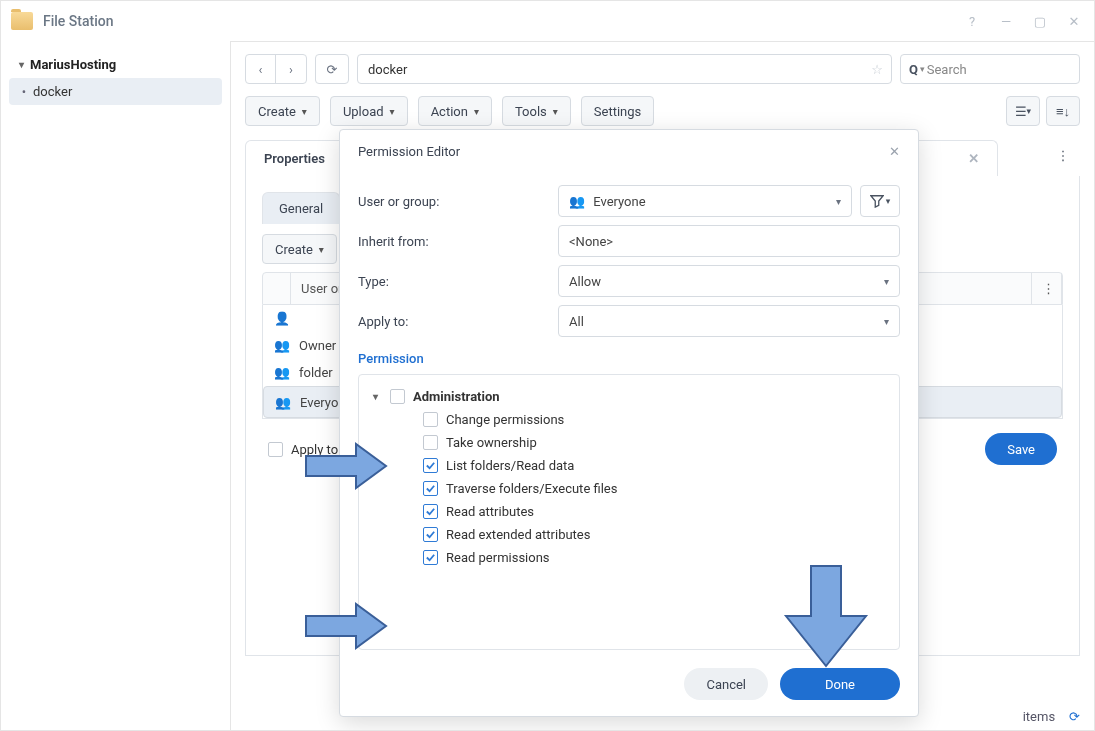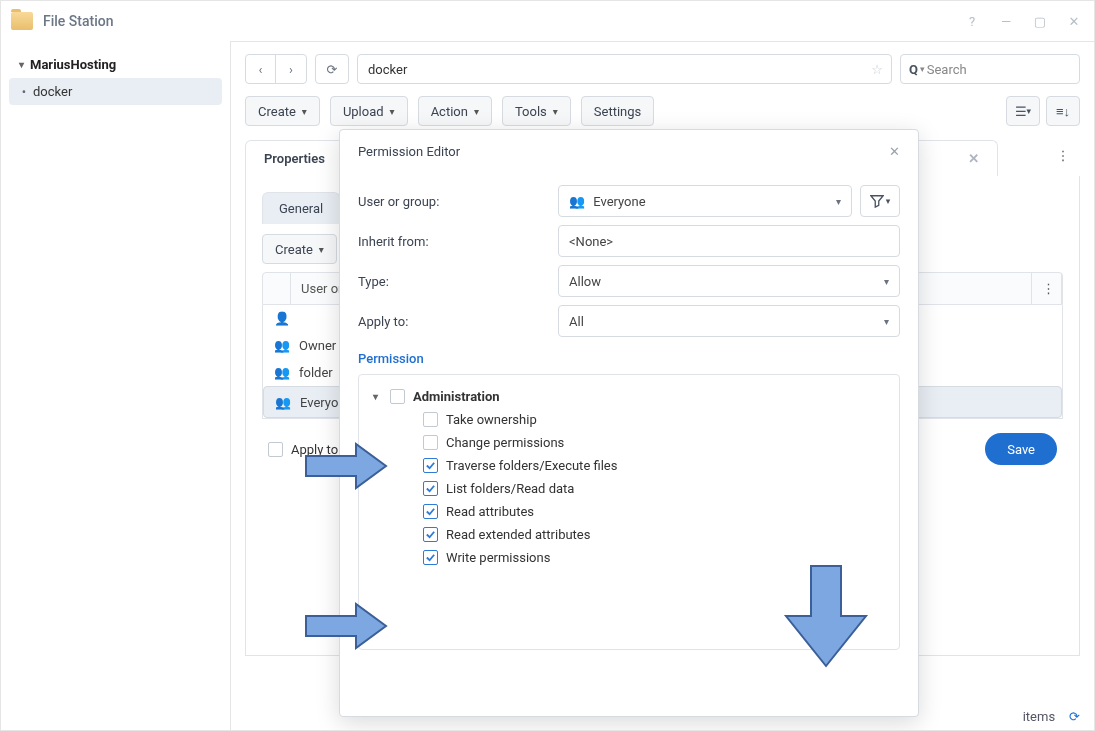--- a/index.html
+++ b/index.html
@@ -255,70 +255,74 @@
       <div class="sect-title">Permission</div>
       <div class="perm-box">
         <div class="perm-list">
           <div class="grp">
             <span class="tw">▾</span>
             <span class="cb"></span>
             <span>Administration</span>
           </div>
           <div class="child">
               <span class="cb"></span>
+              <span>Change permissions</span>
+            </div>
+          <div class="child">
+              <span class="cb"></span>
               <span>Take ownership</span>
             </div>
-          <div class="child">
-              <span class="cb"></span>
-              <span>Change permissions</span>
-            </div>
-
+
+          <div class="child">
+              <span class="cb on">
+                <svg width="11" height="11" viewBox="0 0 12 12">
+                  <path d="M2 6l3 3 5-6" fill="none" stroke="#2f7bd6" stroke-width="2"></path>
+                </svg>
+              </span>
+              <span>List folders/Read data</span>
+            </div>
           <div class="child">
               <span class="cb on">
                 <svg width="11" height="11" viewBox="0 0 12 12">
                   <path d="M2 6l3 3 5-6" fill="none" stroke="#2f7bd6" stroke-width="2"></path>
                 </svg>
               </span>
               <span>Traverse folders/Execute files</span>
             </div>
           <div class="child">
               <span class="cb on">
                 <svg width="11" height="11" viewBox="0 0 12 12">
                   <path d="M2 6l3 3 5-6" fill="none" stroke="#2f7bd6" stroke-width="2"></path>
                 </svg>
               </span>
-              <span>List folders/Read data</span>
-            </div>
-          <div class="child">
-              <span class="cb on">
-                <svg width="11" height="11" viewBox="0 0 12 12">
-                  <path d="M2 6l3 3 5-6" fill="none" stroke="#2f7bd6" stroke-width="2"></path>
-                </svg>
-              </span>
               <span>Read attributes</span>
             </div>
           <div class="child">
               <span class="cb on">
                 <svg width="11" height="11" viewBox="0 0 12 12">
                   <path d="M2 6l3 3 5-6" fill="none" stroke="#2f7bd6" stroke-width="2"></path>
                 </svg>
               </span>
               <span>Read extended attributes</span>
             </div>
           <div class="child">
               <span class="cb on">
                 <svg width="11" height="11" viewBox="0 0 12 12">
                   <path d="M2 6l3 3 5-6" fill="none" stroke="#2f7bd6" stroke-width="2"></path>
                 </svg>
               </span>
-              <span>Write permissions</span>
-            </div>
-
-        </div>
-      </div>
+              <span>Read permissions</span>
+            </div>
+
+        </div>
+      </div>
+    </div>
+    <div class="m-foot">
+      <span class="pill gray">Cancel</span>
+      <span class="pill blue" style="width:120px;">Done</span>
     </div>
   </div>
 
   <svg class="arrow" style="left:300px; top:440px;" width="90" height="50">
       <path d="M5 15 L55 15 L55 3 L85 25 L55 47 L55 35 L5 35 Z"></path>
     </svg>
   <svg class="arrow" style="left:300px; top:600px;" width="90" height="50">
       <path d="M5 15 L55 15 L55 3 L85 25 L55 47 L55 35 L5 35 Z"></path>
     </svg>
   <svg class="arrow" style="left:780px; top:560px;" width="90" height="110">

